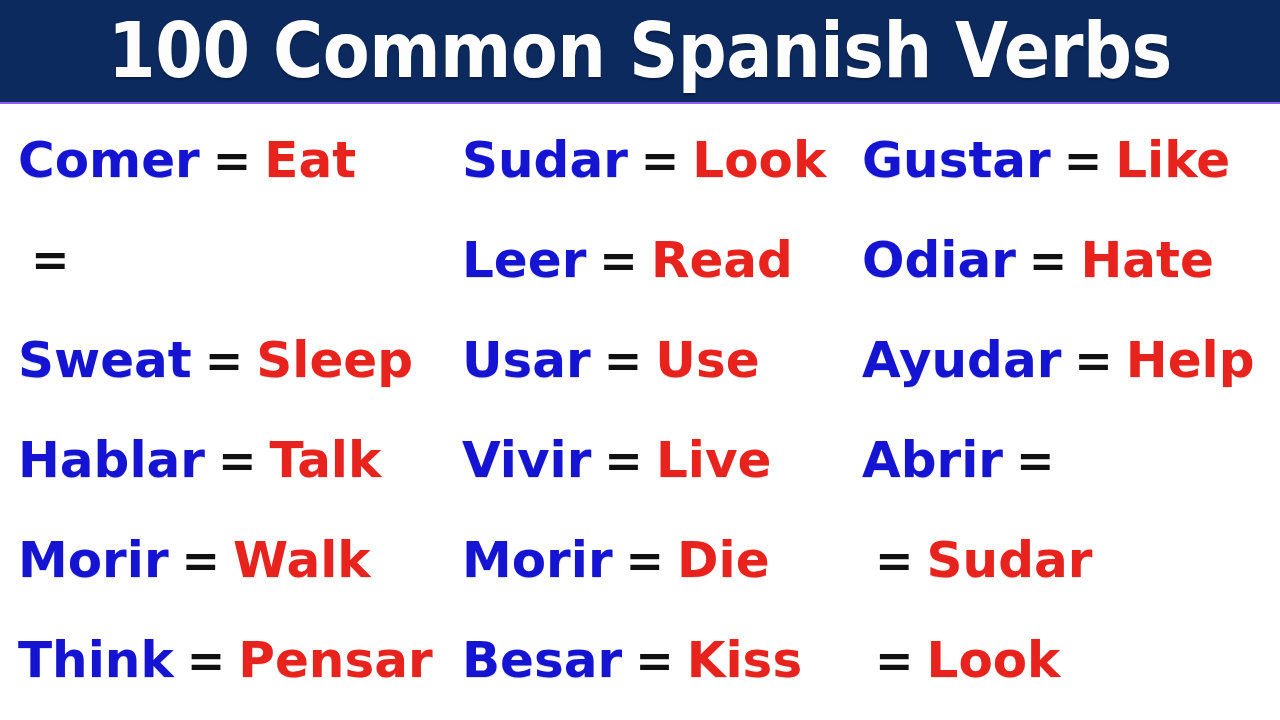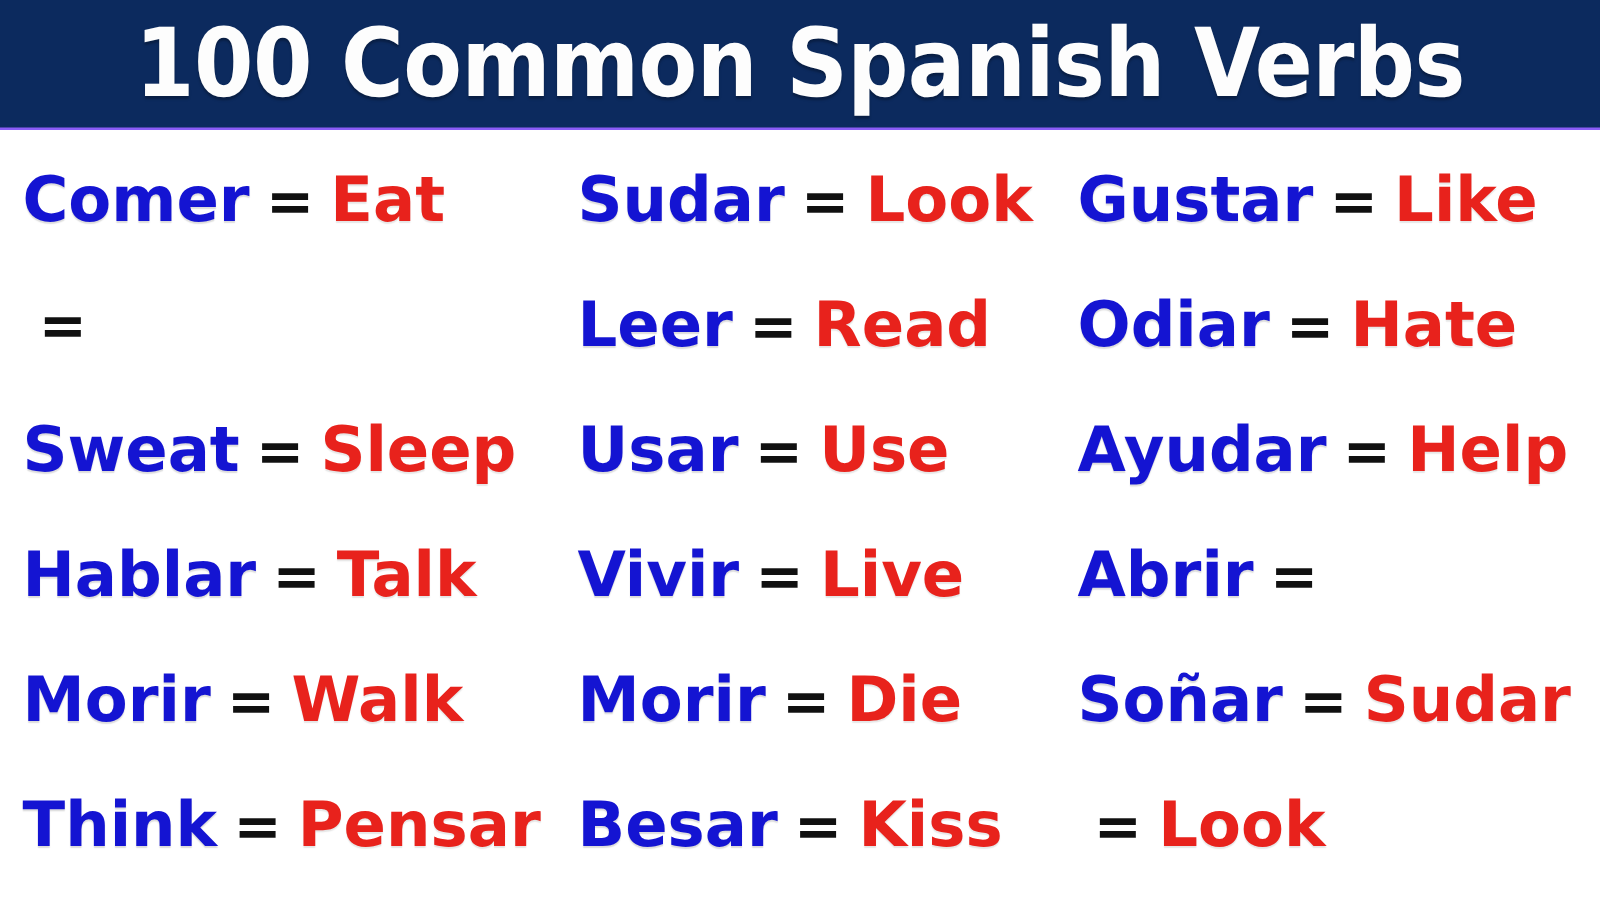--- a/index.html
+++ b/index.html
@@ -162,21 +162,20 @@
       <span class="term">Morir</span>
       <span class="equals">=</span>
       <span class="gloss">Walk</span>
     </div>
     <div class="pair col2">
       <span class="term">Morir</span>
       <span class="equals">=</span>
       <span class="gloss">Die</span>
     </div>
     <div class="pair col3">
-      <span class="term">Soñar</span>
       <span class="equals">=</span>
       <span class="gloss">Sudar</span>
     </div>
 
     <div class="pair col1">
       <span class="term">Think</span>
       <span class="equals">=</span>
       <span class="gloss">Pensar</span>
     </div>
     <div class="pair col2">

